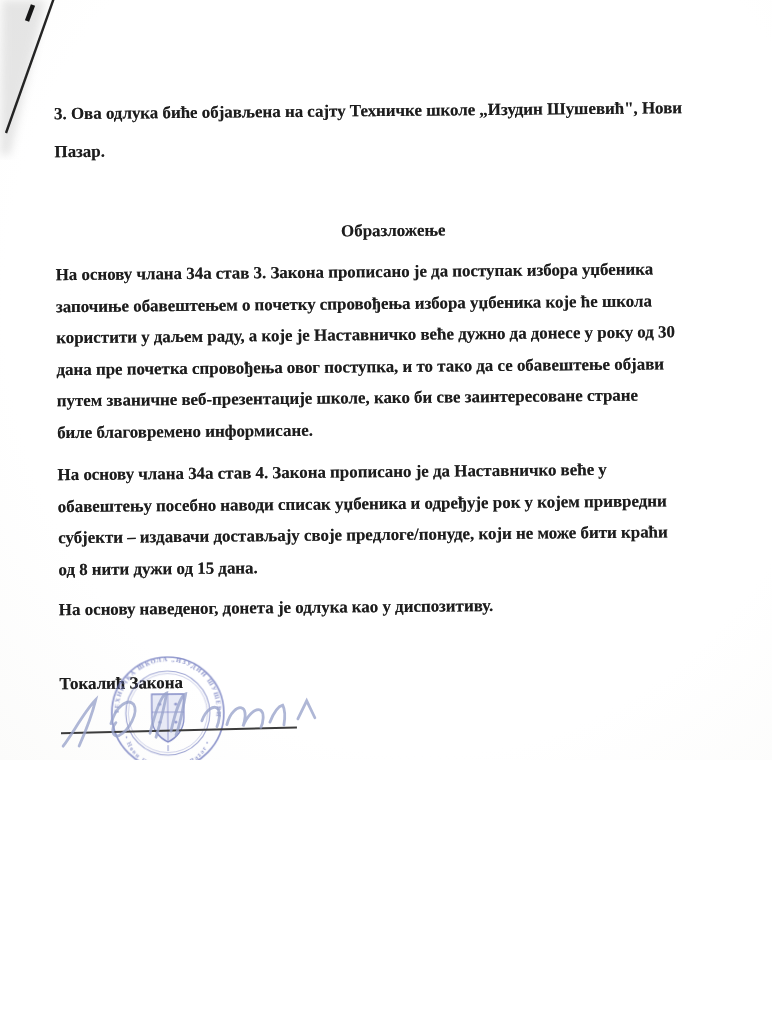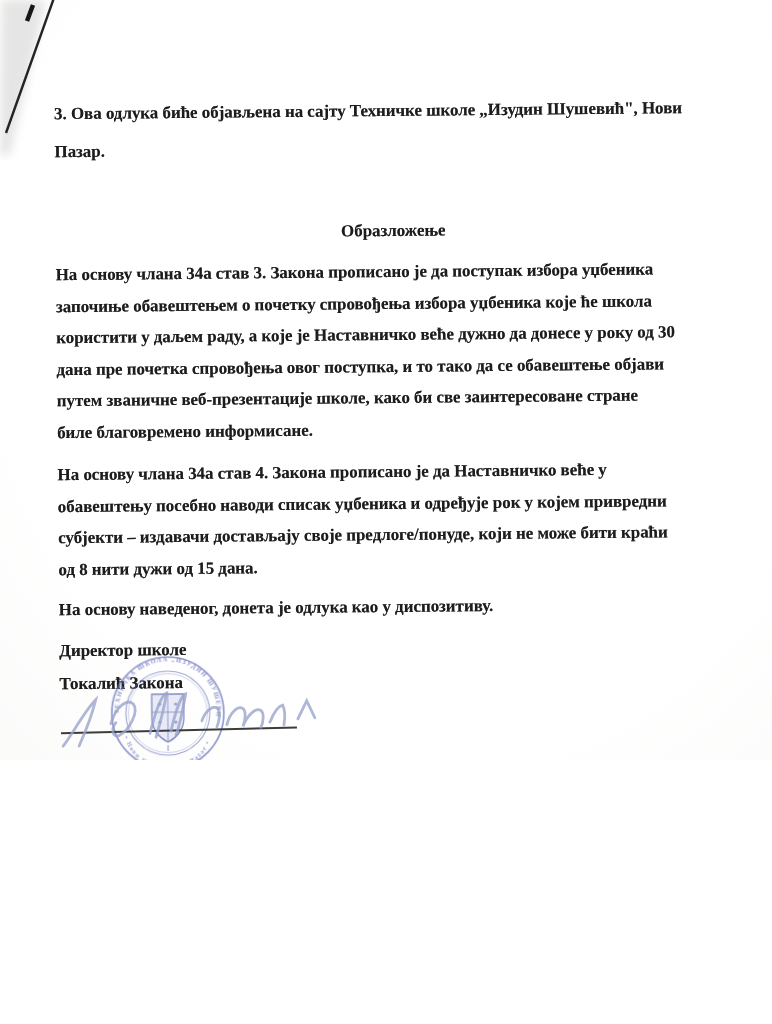--- a/index.html
+++ b/index.html
@@ -67,21 +67,20 @@
 
     <div class="block" id="para2">
         <div>На основу члана 34а став 4. Закона прописано је да Наставничко веће у</div>
         <div>обавештењу посебно наводи списак уџбеника и одређује рок у којем привредни</div>
         <div>субјекти – издавачи достављају своје предлоге/понуде, који не може бити краћи</div>
         <div>од 8 нити дужи од 15 дана.</div>
       </div>
 
     <div class="block" id="para3">На основу наведеног, донета је одлука као у диспозитиву.</div>
 
-    <div class="block" id="sig-title">Директор школе</div>
 
     <div class="block" id="sig-name">Токалић Закона</div>
 
     <svg class="stamp" width="140" height="140" viewBox="0 0 140 140">
       <circle cx="70" cy="63" r="56" fill="none" stroke="#6a74bb" stroke-width="1.7" opacity="0.8"></circle>
       <circle cx="70" cy="63" r="42" fill="none" stroke="#6a74bb" stroke-width="1.1" opacity="0.7"></circle>
       <circle cx="70" cy="63" r="39.5" fill="none" stroke="#6a74bb" stroke-width="0.8" opacity="0.45"></circle>
       <path id="arcTop" d="M22 70 A49 49 0 1 1 118 70" fill="none"></path>
       <path id="arcBot" d="M25 75 A45 45 0 0 0 115 75" fill="none"></path>
       <text font-size="6.4" fill="#6a74bb" font-weight="bold" letter-spacing="1.2" opacity="0.85">

